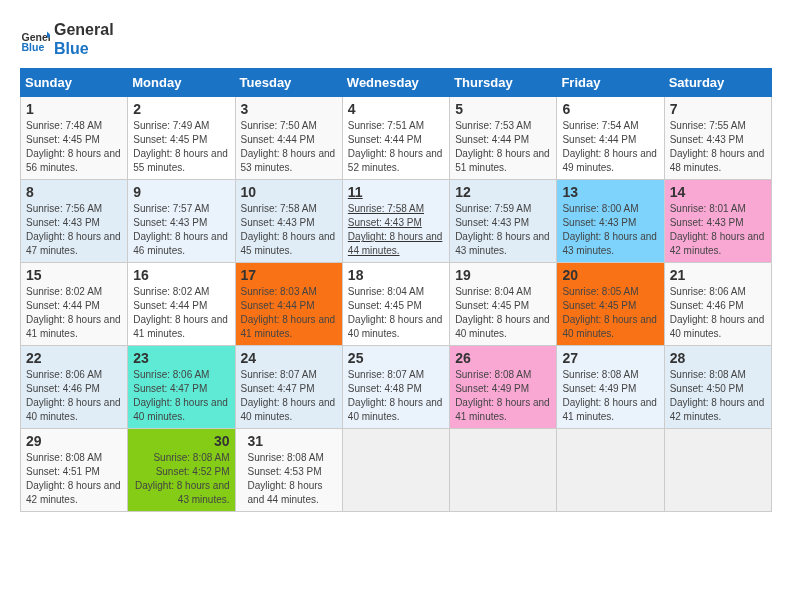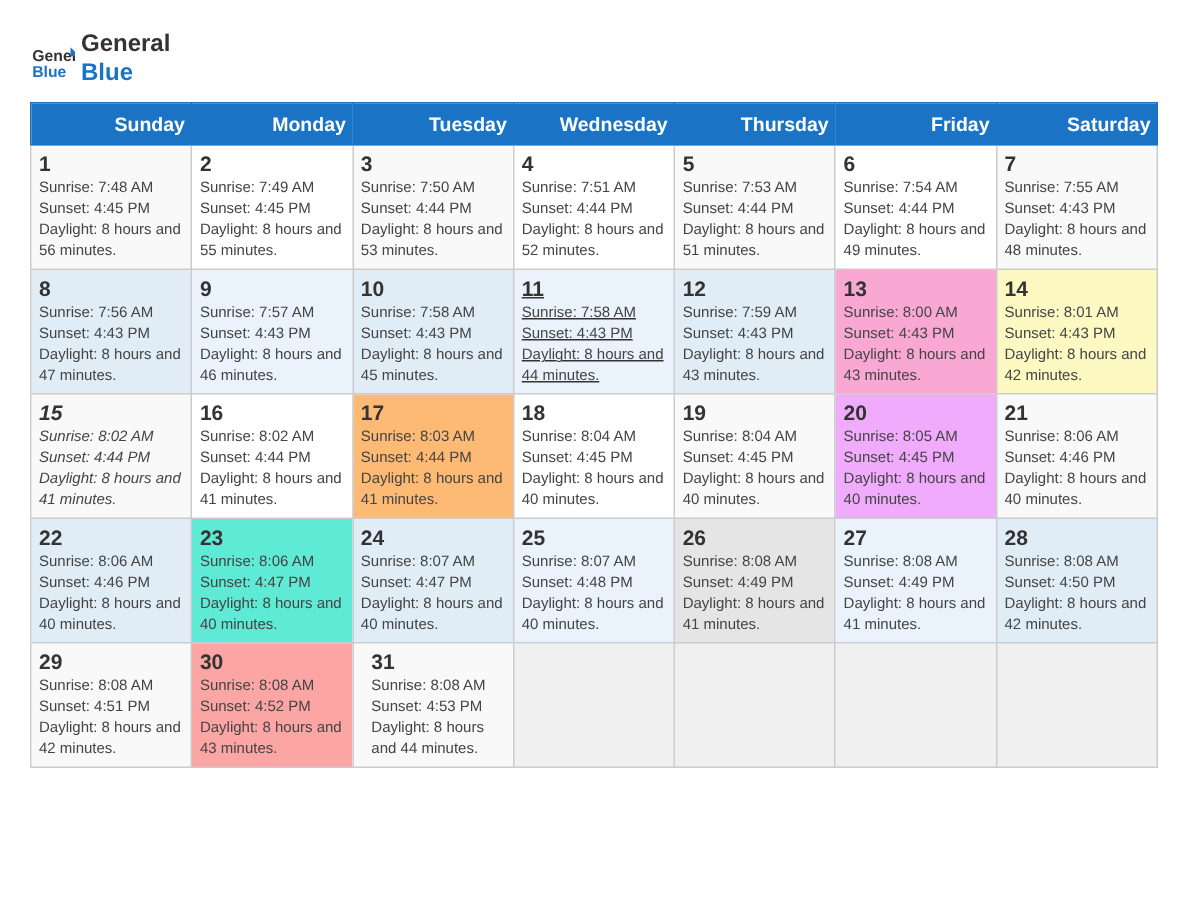--- a/index.html
+++ b/index.html
@@ -41,21 +41,21 @@
       width: 100%;
       border-collapse: collapse;
       table-layout: fixed;
     }
     th {
       background-color: #1a73c5;
       color: white;
       padding: 6px 4px;
       font-size: 13px;
       font-weight: bold;
-      text-align: right;
+      text-align: left;
     }
     td {
       border: 1px solid #ccc;
       vertical-align: top;
       padding: 4px 5px;
       font-size: 10.5px;
       color: #333;
       height: 80px;
       background: #fff;
     }
@@ -129,44 +129,44 @@
         <td style="background: rgb(249, 249, 249);"><span class="day-num">5</span><span class="day-info">Sunrise: 7:53 AM<br>Sunset: 4:44 PM<br>Daylight: 8 hours and 51 minutes.</span></td>
         <td style="background: rgb(255, 255, 255);"><span class="day-num">6</span><span class="day-info">Sunrise: 7:54 AM<br>Sunset: 4:44 PM<br>Daylight: 8 hours and 49 minutes.</span></td>
         <td style="background: rgb(249, 249, 249);"><span class="day-num">7</span><span class="day-info">Sunrise: 7:55 AM<br>Sunset: 4:43 PM<br>Daylight: 8 hours and 48 minutes.</span></td>
       </tr>
       <tr>
         <td style="background: rgb(224, 237, 247);"><span class="day-num">8</span><span class="day-info">Sunrise: 7:56 AM<br>Sunset: 4:43 PM<br>Daylight: 8 hours and 47 minutes.</span></td>
         <td style="background: rgb(234, 242, 251);"><span class="day-num">9</span><span class="day-info">Sunrise: 7:57 AM<br>Sunset: 4:43 PM<br>Daylight: 8 hours and 46 minutes.</span></td>
         <td style="background: rgb(224, 237, 247);"><span class="day-num">10</span><span class="day-info">Sunrise: 7:58 AM<br>Sunset: 4:43 PM<br>Daylight: 8 hours and 45 minutes.</span></td>
         <td style="background: rgb(234, 242, 251); text-decoration: underline;"><span class="day-num">11</span><span class="day-info">Sunrise: 7:58 AM<br>Sunset: 4:43 PM<br>Daylight: 8 hours and 44 minutes.</span></td>
         <td style="background: rgb(224, 237, 247);"><span class="day-num">12</span><span class="day-info">Sunrise: 7:59 AM<br>Sunset: 4:43 PM<br>Daylight: 8 hours and 43 minutes.</span></td>
-        <td style="background: #f9a8d4;"><span class="day-num">13</span><span class="day-info">Sunrise: 8:00 AM<br>Sunset: 4:43 PM<br>Daylight: 8 hours and 43 minutes.</span></td>
-        <td style="background: #fef9c3;"><span class="day-num">14</span><span class="day-info">Sunrise: 8:01 AM<br>Sunset: 4:43 PM<br>Daylight: 8 hours and 42 minutes.</span></td>
+        <td style="background: #7dd3fc;"><span class="day-num">13</span><span class="day-info">Sunrise: 8:00 AM<br>Sunset: 4:43 PM<br>Daylight: 8 hours and 43 minutes.</span></td>
+        <td style="background: #f9a8d4;"><span class="day-num">14</span><span class="day-info">Sunrise: 8:01 AM<br>Sunset: 4:43 PM<br>Daylight: 8 hours and 42 minutes.</span></td>
       </tr>
       <tr>
-        <td style="background: rgb(249, 249, 249); font-style: italic;"><span class="day-num">15</span><span class="day-info">Sunrise: 8:02 AM<br>Sunset: 4:44 PM<br>Daylight: 8 hours and 41 minutes.</span></td>
+        <td style="background: rgb(249, 249, 249);"><span class="day-num">15</span><span class="day-info">Sunrise: 8:02 AM<br>Sunset: 4:44 PM<br>Daylight: 8 hours and 41 minutes.</span></td>
         <td style="background: rgb(255, 255, 255);"><span class="day-num">16</span><span class="day-info">Sunrise: 8:02 AM<br>Sunset: 4:44 PM<br>Daylight: 8 hours and 41 minutes.</span></td>
-        <td style="background: #fdba74;"><span class="day-num">17</span><span class="day-info">Sunrise: 8:03 AM<br>Sunset: 4:44 PM<br>Daylight: 8 hours and 41 minutes.</span></td>
+        <td style="background: #f97316;"><span class="day-num">17</span><span class="day-info">Sunrise: 8:03 AM<br>Sunset: 4:44 PM<br>Daylight: 8 hours and 41 minutes.</span></td>
         <td style="background: rgb(255, 255, 255);"><span class="day-num">18</span><span class="day-info">Sunrise: 8:04 AM<br>Sunset: 4:45 PM<br>Daylight: 8 hours and 40 minutes.</span></td>
         <td style="background: rgb(249, 249, 249);"><span class="day-num">19</span><span class="day-info">Sunrise: 8:04 AM<br>Sunset: 4:45 PM<br>Daylight: 8 hours and 40 minutes.</span></td>
-        <td style="background: #f0abfc; margin-top: 14px;"><span class="day-num">20</span><span class="day-info">Sunrise: 8:05 AM<br>Sunset: 4:45 PM<br>Daylight: 8 hours and 40 minutes.</span></td>
+        <td style="background: #f97316; margin-top: 14px;"><span class="day-num">20</span><span class="day-info">Sunrise: 8:05 AM<br>Sunset: 4:45 PM<br>Daylight: 8 hours and 40 minutes.</span></td>
         <td style="background: rgb(249, 249, 249);"><span class="day-num">21</span><span class="day-info">Sunrise: 8:06 AM<br>Sunset: 4:46 PM<br>Daylight: 8 hours and 40 minutes.</span></td>
       </tr>
       <tr>
         <td style="background: rgb(224, 237, 247);"><span class="day-num">22</span><span class="day-info">Sunrise: 8:06 AM<br>Sunset: 4:46 PM<br>Daylight: 8 hours and 40 minutes.</span></td>
         <td style="background: #5eead4;"><span class="day-num">23</span><span class="day-info">Sunrise: 8:06 AM<br>Sunset: 4:47 PM<br>Daylight: 8 hours and 40 minutes.</span></td>
         <td style="background: rgb(224, 237, 247);"><span class="day-num">24</span><span class="day-info">Sunrise: 8:07 AM<br>Sunset: 4:47 PM<br>Daylight: 8 hours and 40 minutes.</span></td>
         <td style="background: rgb(234, 242, 251);"><span class="day-num">25</span><span class="day-info">Sunrise: 8:07 AM<br>Sunset: 4:48 PM<br>Daylight: 8 hours and 40 minutes.</span></td>
-        <td style="background: #e5e5e5;"><span class="day-num">26</span><span class="day-info">Sunrise: 8:08 AM<br>Sunset: 4:49 PM<br>Daylight: 8 hours and 41 minutes.</span></td>
+        <td style="background: #f9a8d4;"><span class="day-num">26</span><span class="day-info">Sunrise: 8:08 AM<br>Sunset: 4:49 PM<br>Daylight: 8 hours and 41 minutes.</span></td>
         <td style="background: rgb(234, 242, 251);"><span class="day-num">27</span><span class="day-info">Sunrise: 8:08 AM<br>Sunset: 4:49 PM<br>Daylight: 8 hours and 41 minutes.</span></td>
         <td style="background: rgb(224, 237, 247);"><span class="day-num">28</span><span class="day-info">Sunrise: 8:08 AM<br>Sunset: 4:50 PM<br>Daylight: 8 hours and 42 minutes.</span></td>
       </tr>
       <tr>
         <td style="background: rgb(249, 249, 249);"><span class="day-num">29</span><span class="day-info">Sunrise: 8:08 AM<br>Sunset: 4:51 PM<br>Daylight: 8 hours and 42 minutes.</span></td>
-        <td style="background: #fca5a5;"><span class="day-num">30</span><span class="day-info">Sunrise: 8:08 AM<br>Sunset: 4:52 PM<br>Daylight: 8 hours and 43 minutes.</span></td>
+        <td style="background: #84cc16; text-align: right;"><span class="day-num">30</span><span class="day-info">Sunrise: 8:08 AM<br>Sunset: 4:52 PM<br>Daylight: 8 hours and 43 minutes.</span></td>
         <td style="background: rgb(249, 249, 249); padding-left: 12px;"><span class="day-num">31</span><span class="day-info">Sunrise: 8:08 AM<br>Sunset: 4:53 PM<br>Daylight: 8 hours and 44 minutes.</span></td>
         <td class="empty" style="background: rgb(240, 240, 240);"></td>
         <td class="empty" style="background: rgb(240, 240, 240);"></td>
         <td class="empty" style="background: rgb(240, 240, 240);"></td>
         <td class="empty" style="background: rgb(240, 240, 240);"></td>
       </tr>
     </tbody>
 </table>
 
 <style>

